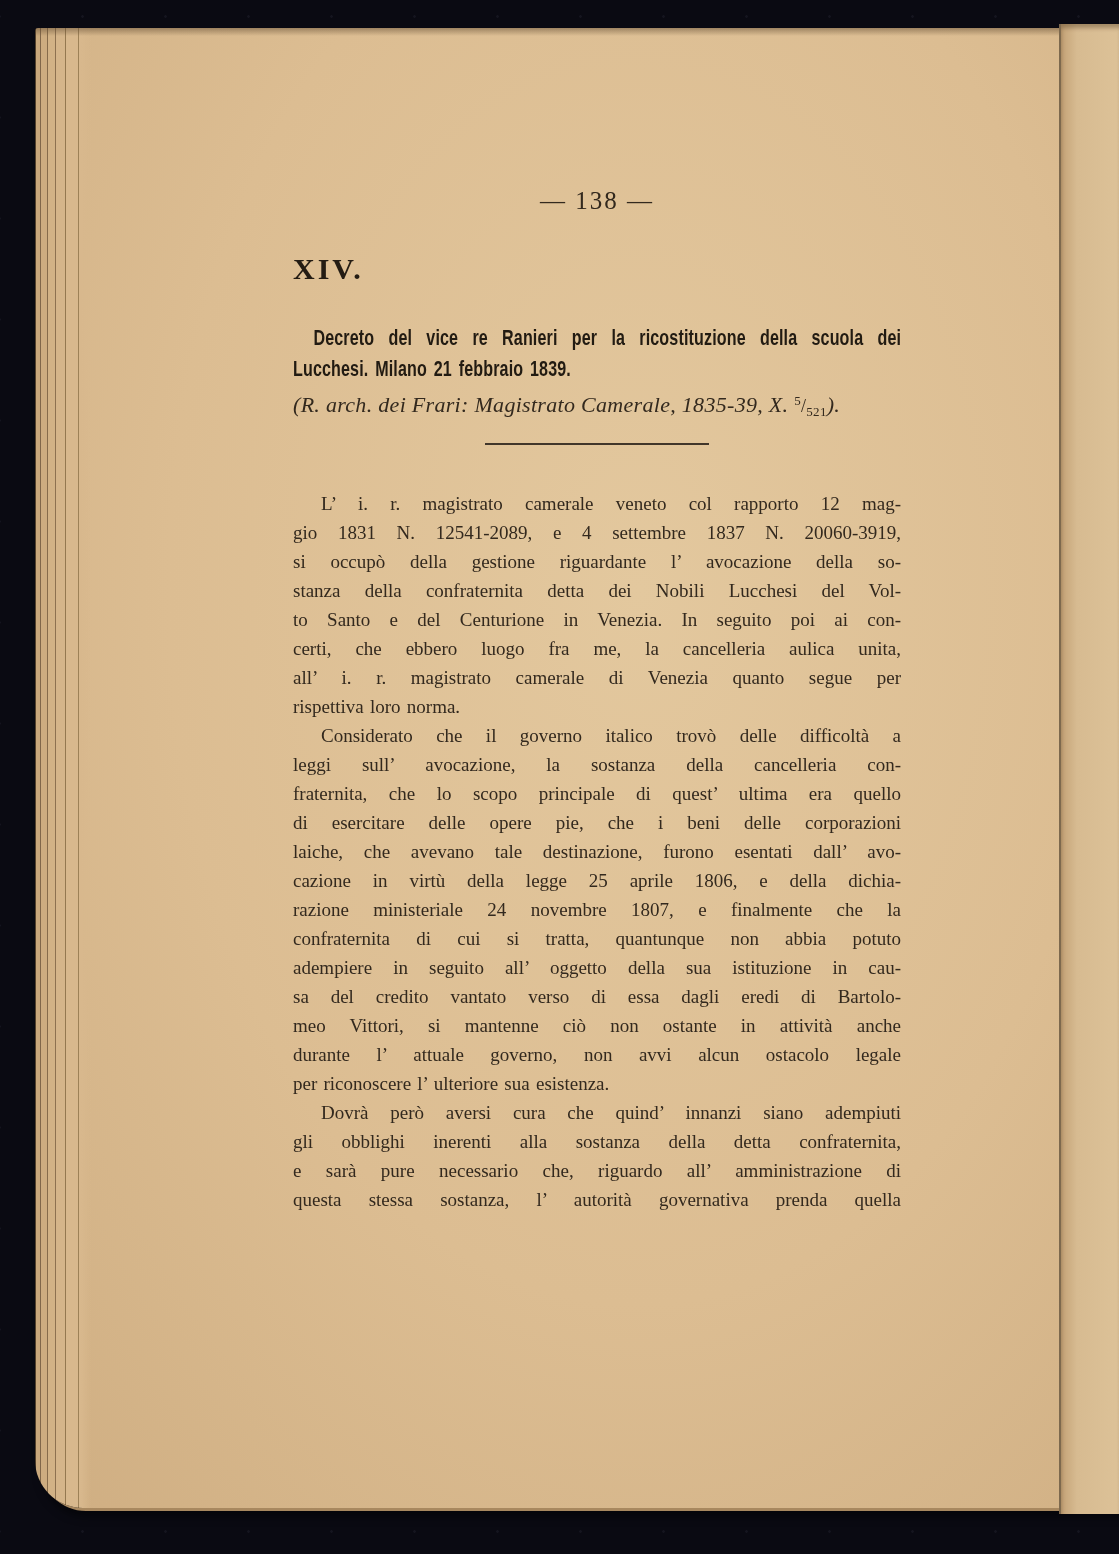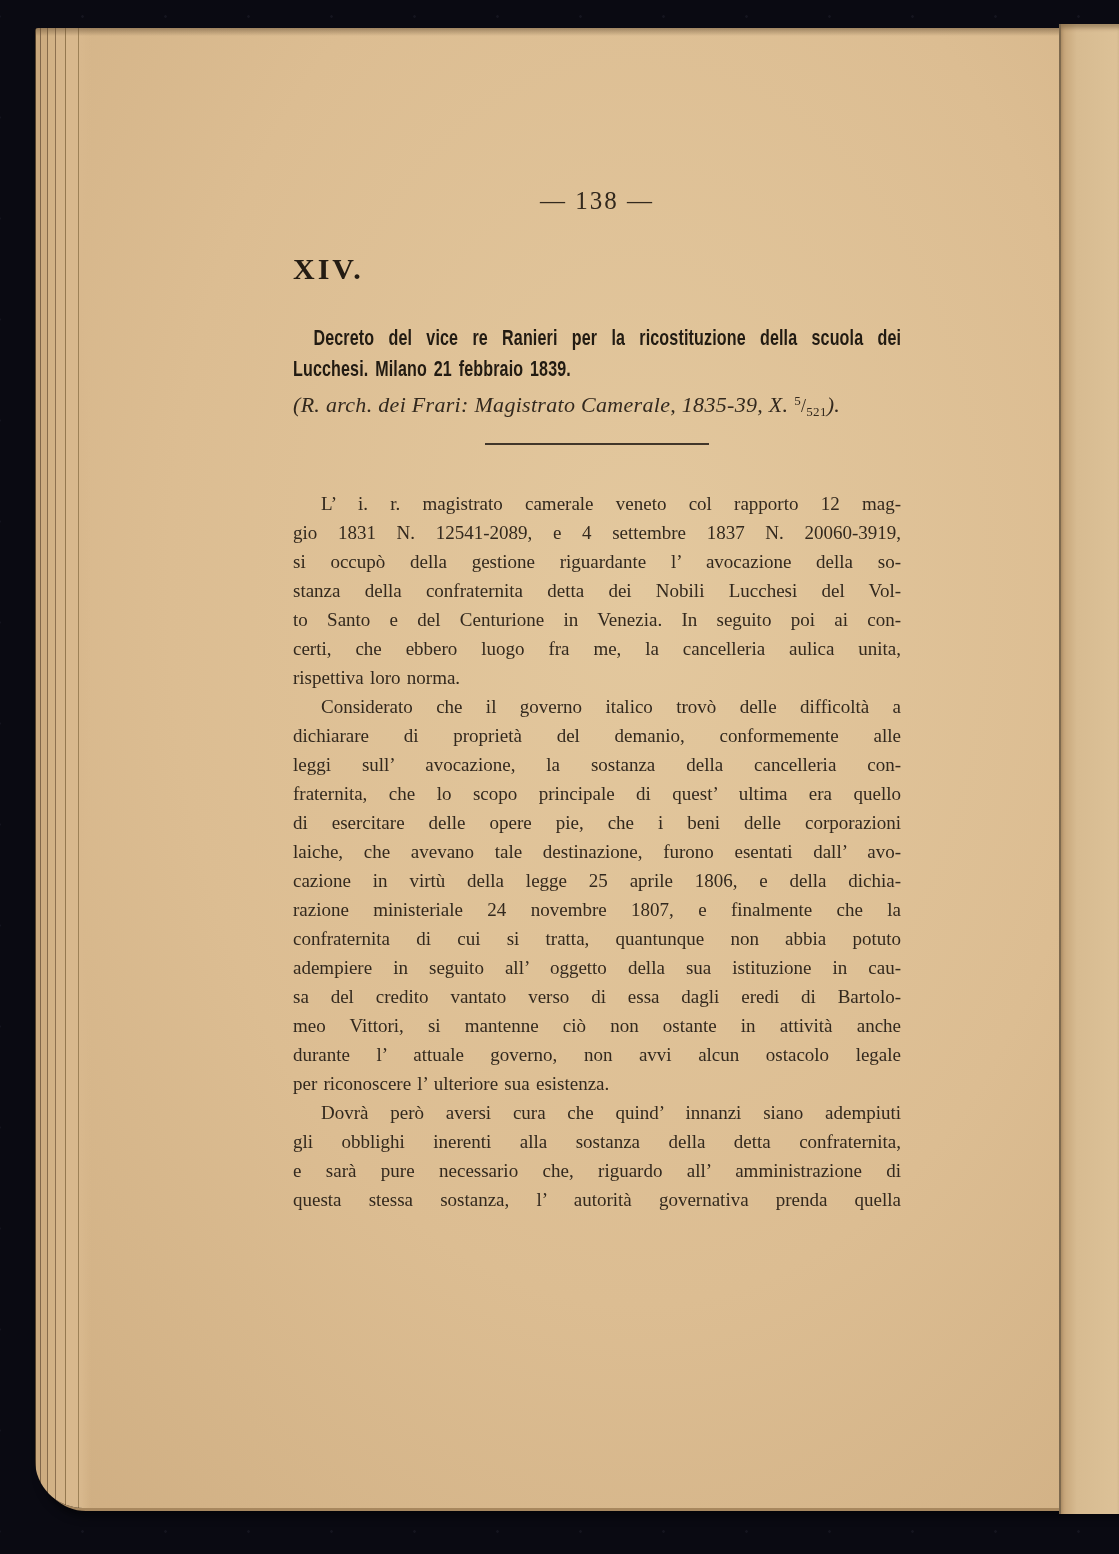--- a/index.html
+++ b/index.html
@@ -164,24 +164,24 @@
 
       <div class="rule"></div>
 
       <div class="bodytext">
         <div class="bl ind">L’ i. r. magistrato camerale veneto col rapporto 12 mag-</div>
         <div class="bl">gio 1831 N. 12541-2089, e 4 settembre 1837 N. 20060-3919,</div>
         <div class="bl">si occupò della gestione riguardante l’ avocazione della so-</div>
         <div class="bl">stanza della confraternita detta dei Nobili Lucchesi del Vol-</div>
         <div class="bl">to Santo e del Centurione in Venezia. In seguito poi ai con-</div>
         <div class="bl">certi, che ebbero luogo fra me, la cancelleria aulica unita,</div>
+        <div class="bl">all’ i. r. magistrato camerale di Venezia quanto segue per</div>
         <div class="bl last">rispettiva loro norma.</div>
 
         <div class="bl ind">Considerato che il governo italico trovò delle difficoltà a</div>
-        <div class="bl">dichiarare di proprietà del demanio, conformemente alle</div>
         <div class="bl">leggi sull’ avocazione, la sostanza della cancelleria con-</div>
         <div class="bl">fraternita, che lo scopo principale di quest’ ultima era quello</div>
         <div class="bl">di esercitare delle opere pie, che i beni delle corporazioni</div>
         <div class="bl">laiche, che avevano tale destinazione, furono esentati dall’ avo-</div>
         <div class="bl">cazione in virtù della legge 25 aprile 1806, e della dichia-</div>
         <div class="bl">razione ministeriale 24 novembre 1807, e finalmente che la</div>
         <div class="bl">confraternita di cui si tratta, quantunque non abbia potuto</div>
         <div class="bl">adempiere in seguito all’ oggetto della sua istituzione in cau-</div>
         <div class="bl">sa del credito vantato verso di essa dagli eredi di Bartolo-</div>
         <div class="bl">meo Vittori, si mantenne ciò non ostante in attività anche</div>

